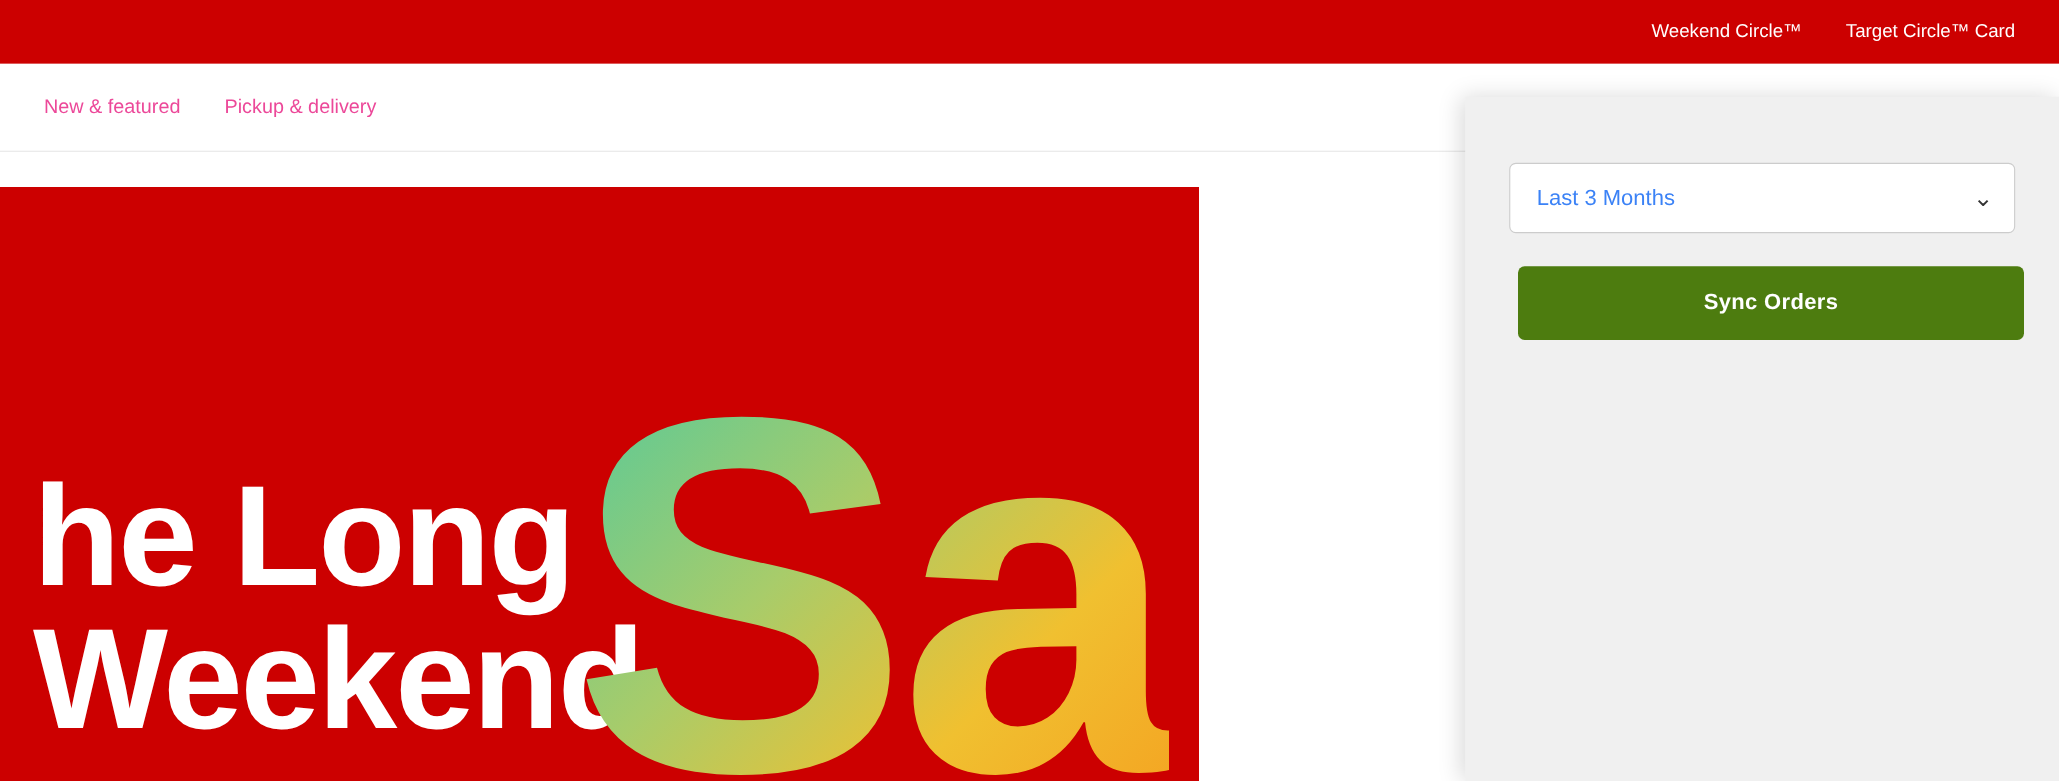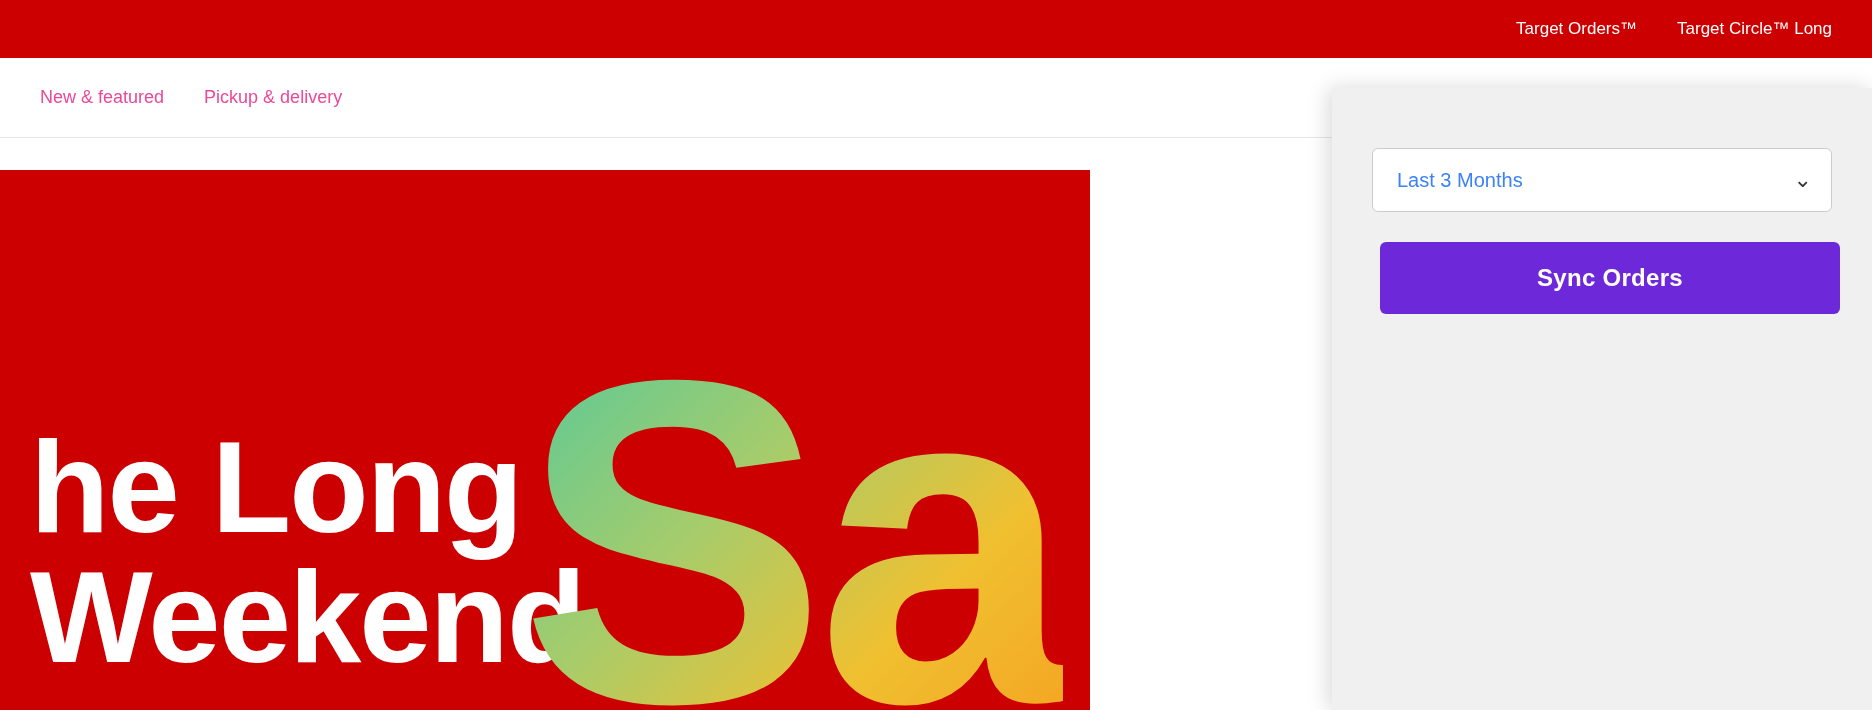--- a/index.html
+++ b/index.html
@@ -155,37 +155,37 @@
       top: 50%;
       transform: translateY(-50%);
       font-size: 22px;
       color: #333;
       pointer-events: none;
     }
 
     .sync-button {
       width: 100%;
       padding: 22px;
-      background: #6d28d9;
+      background: #4d7c0f;
       color: #fff;
-      font-size: 24px;
+      font-size: 20px;
       font-weight: 600;
       border: none;
       border-radius: 6px;
       cursor: pointer;
       letter-spacing: 0.3px;
       margin-left: 16px;
     }
   </style>
 </head>
 <body>
 
 <div class="top-banner">
-  <a class="top-banner-link" href="#">Target Orders™</a>
-  <a class="top-banner-link" href="#">Target Circle™ Long</a>
+  <a class="top-banner-link" href="#">Weekend Circle™</a>
+  <a class="top-banner-link" href="#">Target Circle™ Card</a>
 </div>
 
 <div class="nav-bar">
   <a class="nav-link" href="#">New &amp; featured</a>
   <a class="nav-link" href="#">Pickup &amp; delivery</a>
 </div>
 
 <div class="hero">
   <div class="hero-text">
     <span>he Long</span><br>

